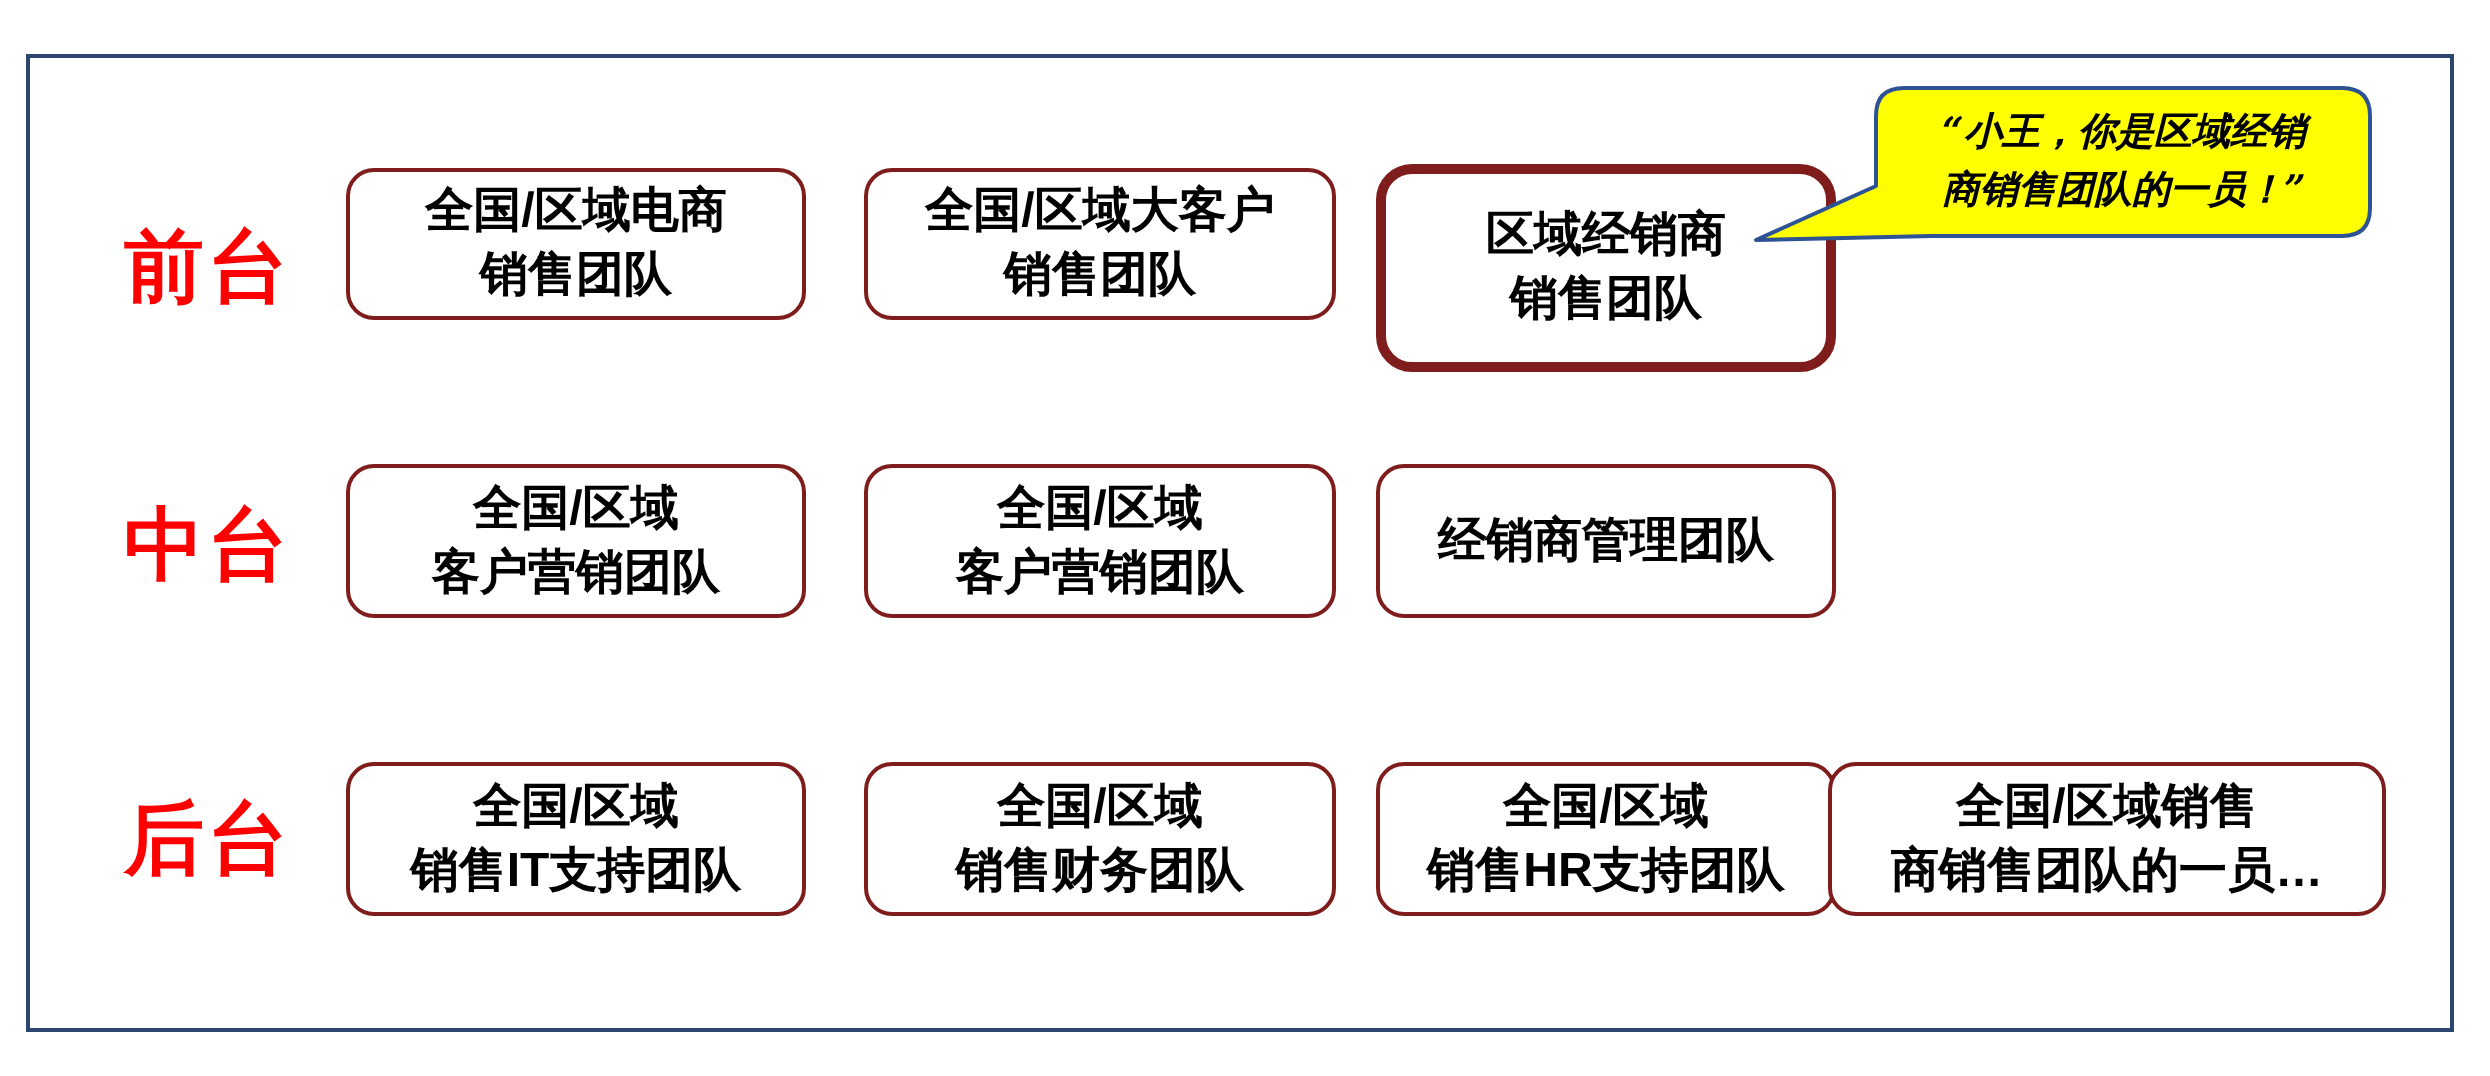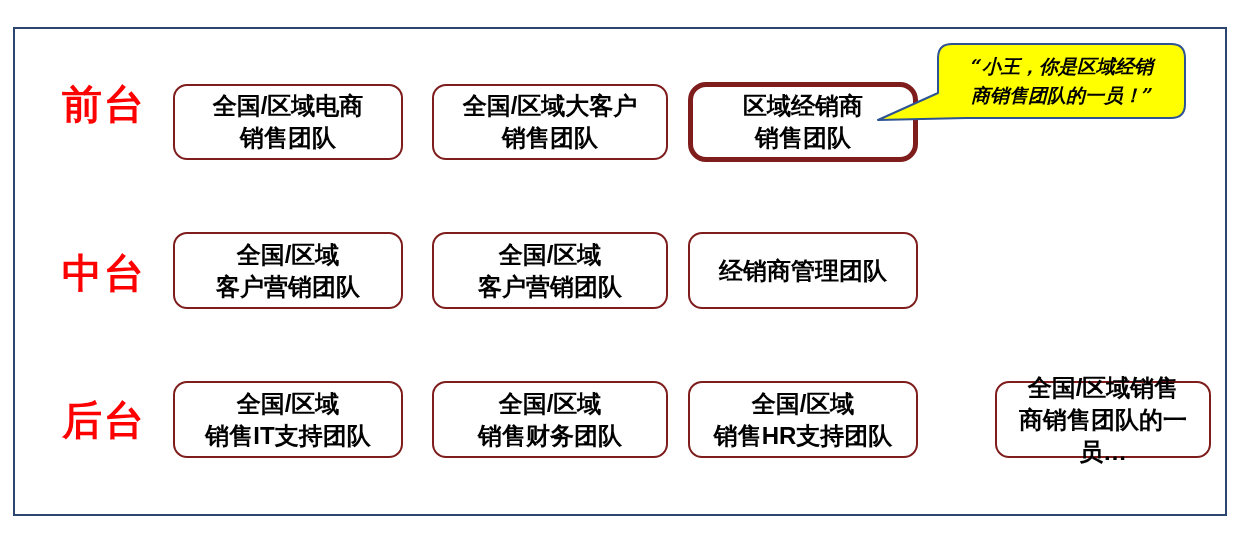--- a/index.html
+++ b/index.html
@@ -9,36 +9,36 @@
   }
   .frame{
     position:absolute;left:13px;top:27px;width:1214px;height:489px;
     border:2px solid #2d4670;box-sizing:border-box;
   }
   .row-label{
     position:absolute;left:45px;width:118px;text-align:center;
     color:#ff0000;font-weight:bold;font-size:40px;line-height:48px;
     letter-spacing:2px;
   }
-  .lbl1{top:80px}.lbl2{top:249px}.lbl3{top:396px}
+  .lbl1{top:110px}.lbl2{top:249px}.lbl3{top:396px}
   .box{
     position:absolute;box-sizing:border-box;background:#ffffff;
     border:2px solid #7f1d1d;border-radius:14px;
     display:flex;flex-direction:column;justify-content:center;align-items:center;
     text-align:center;font-weight:bold;font-size:24px;line-height:32px;color:#000;
   }
   .box.thick{border-width:5px;border-radius:18px;}
   .r1{top:84px;height:76px}
   .r2{top:232px;height:77px}
   .r3{top:381px;height:77px}
   .c1{left:173px;width:230px}
   .c2{left:432px;width:236px}
   .c3{left:688px;width:230px}
-  .r1c3{top:82px;height:80px}
-  .r3c4{left:995px;width:216px}
+  .r1c3{top:82px;height:104px}
+  .r3c4{left:914px;width:279px}
   .callout-svg{position:absolute;left:860px;top:36px;width:340px;height:92px;}
   .callout-svg path{stroke:#2e5395;stroke-width:2;stroke-linejoin:round;}
   .callout-text{
     position:absolute;left:948px;top:52px;width:228px;text-align:center;
     font-family:"DejaVu Serif","Liberation Serif",serif;font-style:italic;
     font-weight:bold;font-size:19px;line-height:29px;color:#000000;
   }
 </style>
 </head>
 <body>

